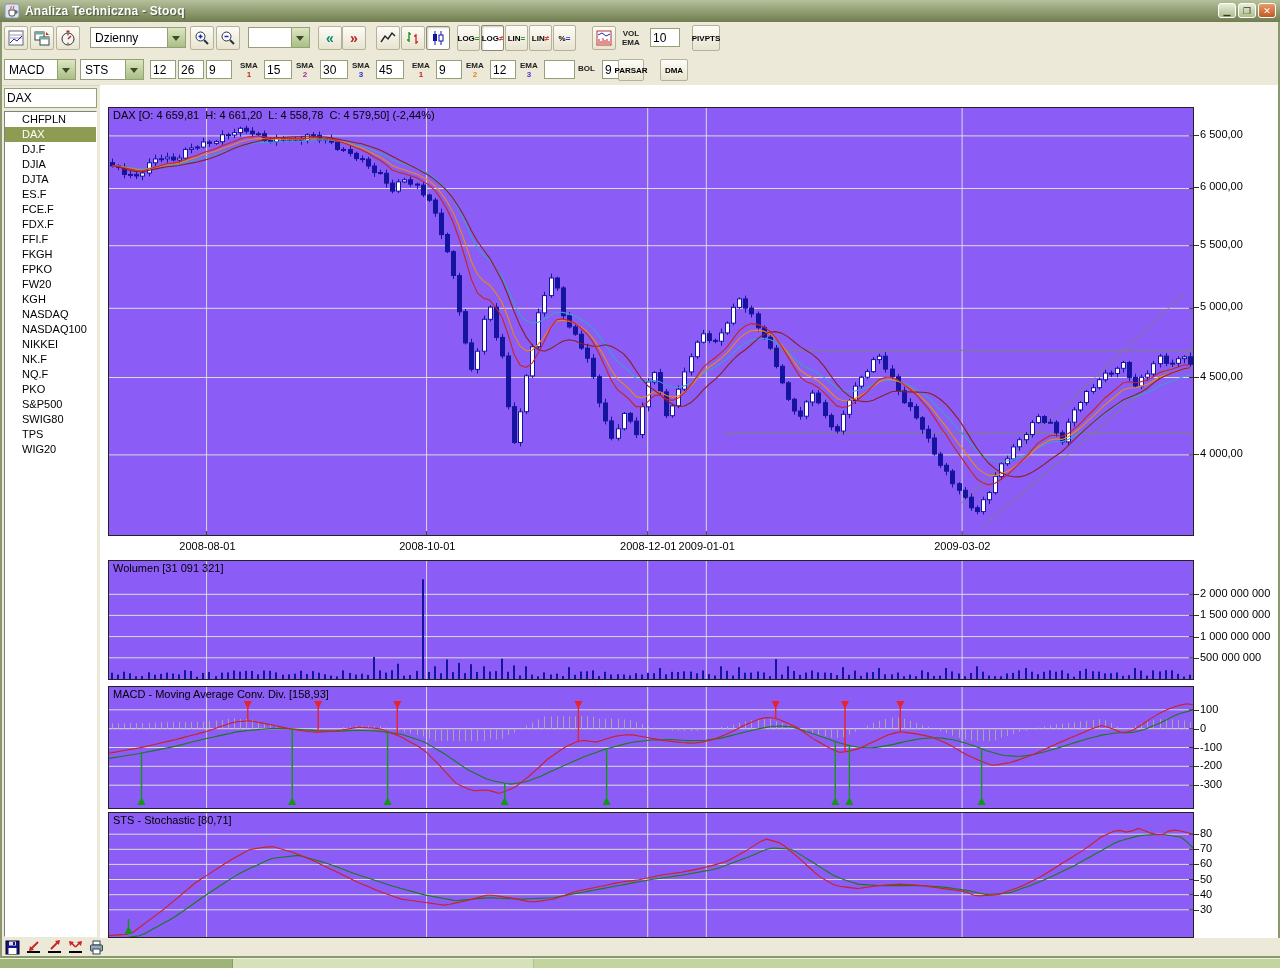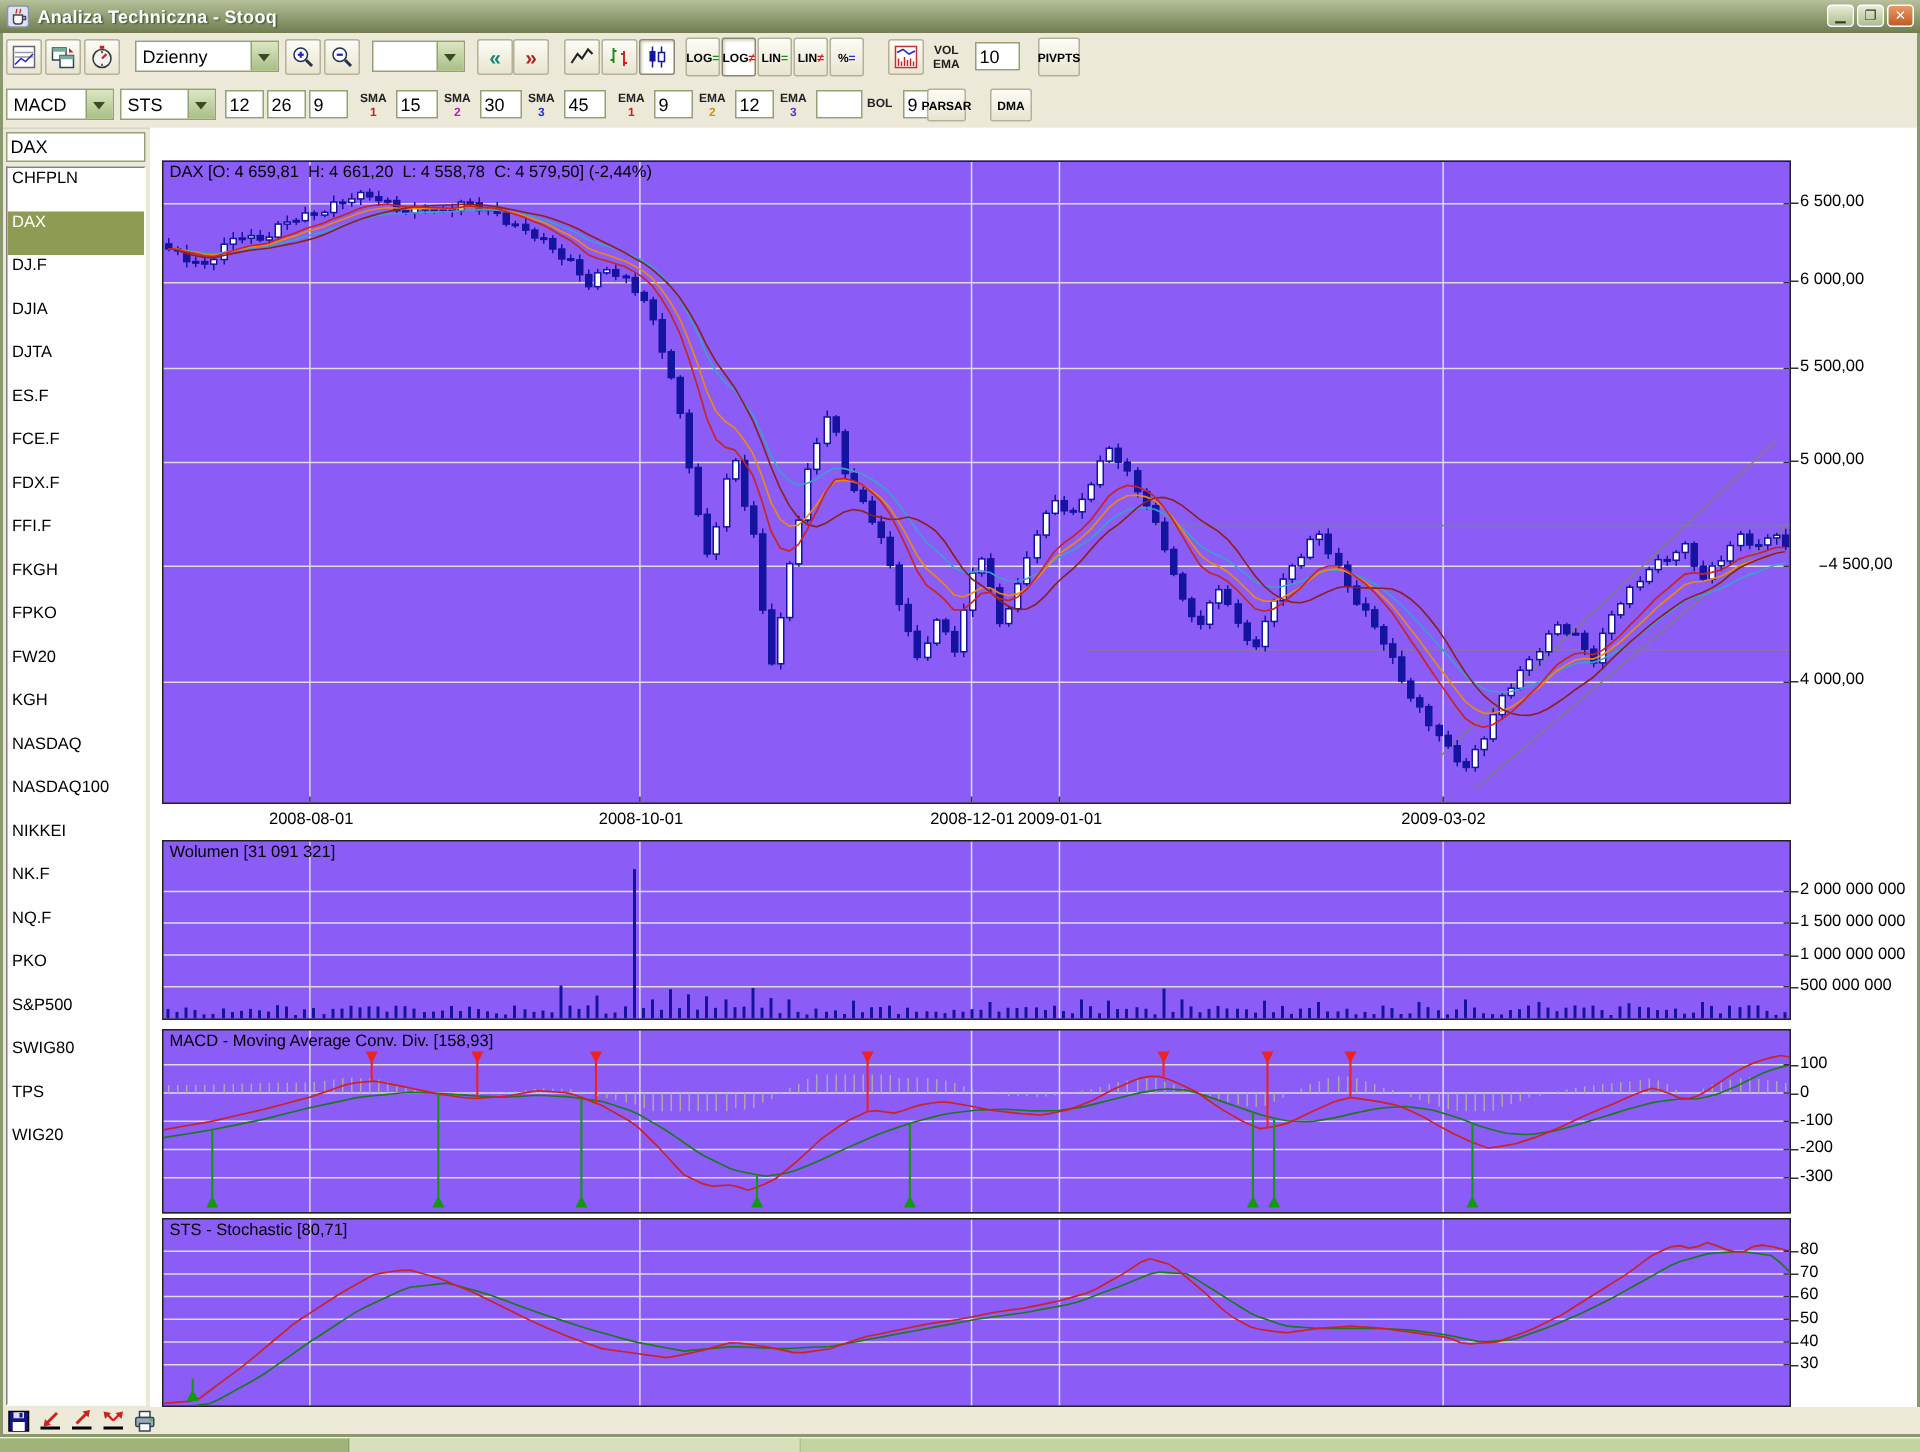--- a/index.html
+++ b/index.html
@@ -38,21 +38,21 @@
   font-size:8px;line-height:9px;font-weight:bold;color:#222}
 .lgbtn{position:absolute;top:3px;width:23px;height:26px;box-sizing:border-box;border:1px solid #b5b29a;
   border-radius:2px;background:linear-gradient(#fdfcf7,#e8e4d0);display:flex;flex-direction:row;
   align-items:center;justify-content:center;font-size:8px;line-height:9px;font-weight:bold}
 .lgbtn.pressed{background:#fff;border:1px solid #8a8870;box-shadow:inset 1px 1px 2px #cfccba}
 .navb{font-size:14px;font-weight:bold;line-height:14px}
 
 #filter{left:4px;top:88px;width:93px;height:20px}
 #symbol-list{left:4px;top:111px;width:93px;height:826px;background:#fff;box-sizing:border-box;
   border:1px solid;border-color:#808080 #fff #fff #808080;overflow:hidden}
-.sym{height:29px;line-height:15px;padding-left:3px;font-size:11px;white-space:nowrap}
+.sym{height:15px;line-height:15px;padding-left:17px;font-size:11px;white-space:nowrap}
 .sym.sel{background:#8d9c52;color:#fff}
 
 #chartbg{left:100px;top:85px;width:1178px;height:853px;background:#fff}
 .panel{position:absolute;border:1px solid #222;background:#8b5cf6;box-sizing:border-box}
 .ptitle{position:absolute;left:4px;top:1px;font-size:11px;color:#000;white-space:pre;z-index:5}
 .axlabel{position:absolute;font-size:11px;color:#000;white-space:nowrap}
 .axlabel::before{content:"";position:absolute;left:-6px;top:7px;width:5px;height:1px;background:#333}
 .xlabel{position:absolute;font-size:11px;color:#000;width:84px;text-align:center}
 
 #footer{left:2px;top:938px;width:1276px;height:18px;background:#ece9d8;display:flex;align-items:center;padding-left:2px}
@@ -1149,21 +1149,21 @@
       <line x1="1080" x2="1084" y1="66.5" y2="66.5" stroke="#333"></line>
       <line x1="1080" x2="1084" y1="81.7" y2="81.7" stroke="#333"></line>
       <line x1="1080" x2="1084" y1="96.8" y2="96.8" stroke="#333"></line>
     </svg>
 </div>
 <div id="ylabels">
     <div class="axlabel abs" style="left: 1200px; top: 127.905px;">6 500,00</div>
     <div class="axlabel abs" style="left: 1200px; top: 180.498px;">6 000,00</div>
     <div class="axlabel abs" style="left: 1200px; top: 237.67px;">5 500,00</div>
     <div class="axlabel abs" style="left: 1200px; top: 300.295px;">5 000,00</div>
-    <div class="axlabel abs" style="left: 1200px; top: 369.523px; margin-left: 19px;">4 500,00</div>
+    <div class="axlabel abs" style="left: 1200px; top: 369.523px;">4 500,00</div>
     <div class="axlabel abs" style="left: 1200px; top: 446.914px;">4 000,00</div>
     <div class="axlabel abs" style="left: 1200px; top: 587.26px;">2 000 000 000</div>
     <div class="axlabel abs" style="left: 1200px; top: 608.445px;">1 500 000 000</div>
     <div class="axlabel abs" style="left: 1200px; top: 629.63px;">1 000 000 000</div>
     <div class="axlabel abs" style="left: 1200px; top: 650.815px;">500 000 000</div>
     <div class="axlabel abs" style="left: 1200px; top: 702.805px;">100</div>
     <div class="axlabel abs" style="left: 1200px; top: 721.653px;">0</div>
     <div class="axlabel abs" style="left: 1200px; top: 740.5px;">-100</div>
     <div class="axlabel abs" style="left: 1200px; top: 759.347px;">-200</div>
     <div class="axlabel abs" style="left: 1200px; top: 778.195px;">-300</div>

